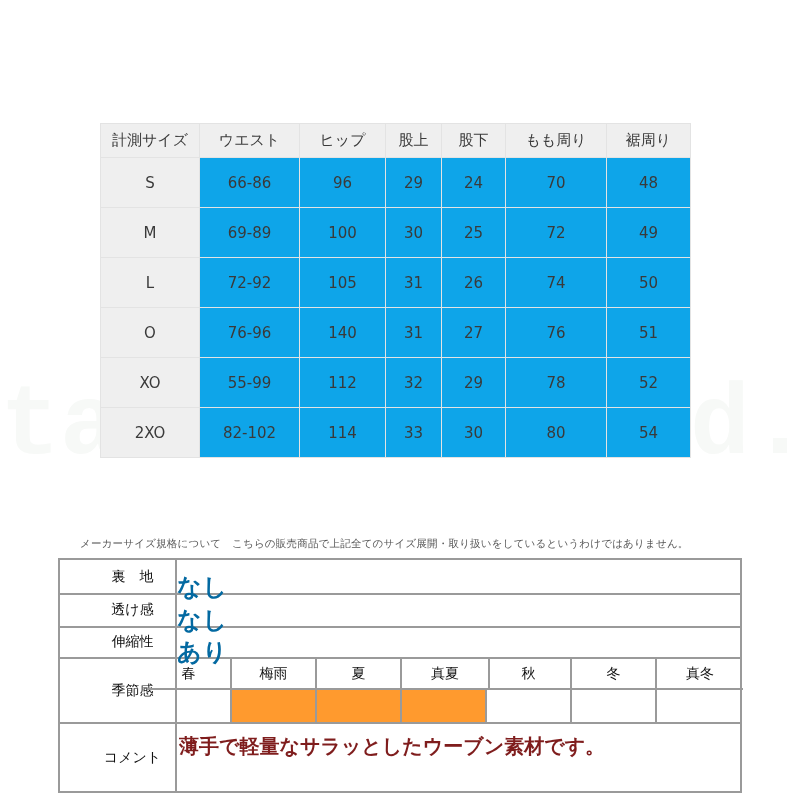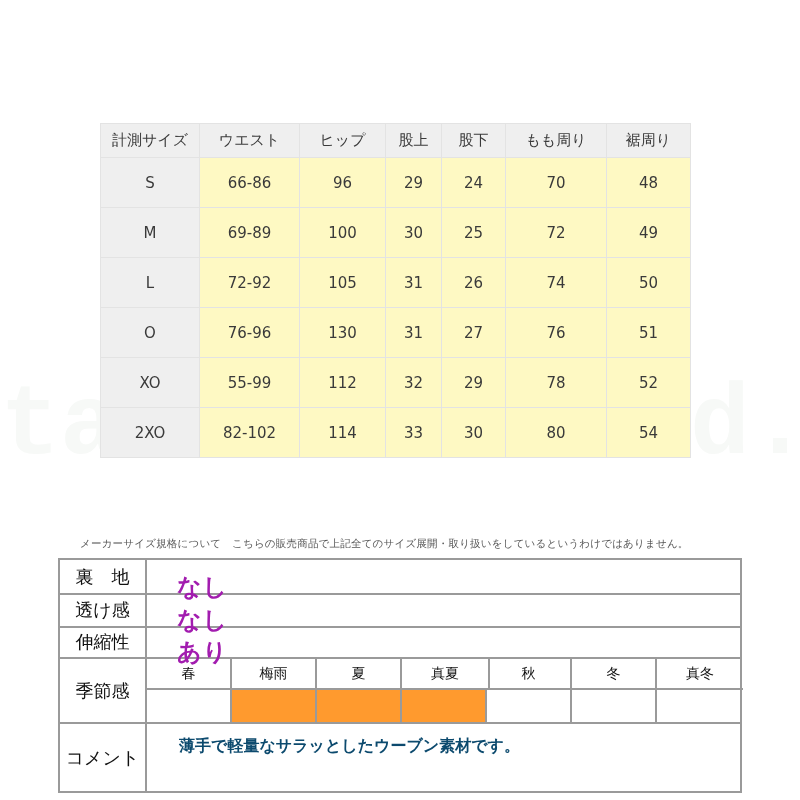--- a/index.html
+++ b/index.html
@@ -11,56 +11,56 @@
   .size-table {
     position: absolute; left: 100px; top: 123px;
     border-collapse: collapse; table-layout: fixed;
     font-size: 15px; color: #3a3a3a;
   }
   .size-table th, .size-table td {
     border: 1px solid #e3e3e3; text-align: center; padding: 0;
     font-weight: normal;
   }
   .size-table thead th { background: #efefef; height: 33px; font-size: 15px; }
-  .size-table tbody td { height: 49px; background: #fef9c3; }
+  .size-table tbody td { height: 49px; background: #0ea5e9; }
   .size-table tbody td.size-label { background: #efefef; }
 
   
   .note {
     position: absolute; left: 80px; top: 537px; font-size: 10.5px; color: #555;
     white-space: nowrap; letter-spacing: 0.2px;
   }
 
   
   .spec {
     position: absolute; left: 58px; top: 558px; width: 684px; height: 235px;
     border: 2px solid #9a9a9a; box-sizing: border-box; background: #fff;
   }
   .spec-row { position: absolute; left: 0; right: 0; border-bottom: 2px solid #9a9a9a; }
   .spec-row.last { border-bottom: none; }
   .spec-label {
     position: absolute; left: 0; top: 0; bottom: 0; width: 85px;
     border-right: 2px solid #9a9a9a; display: flex; align-items: center; justify-content: center;
-    font-size: 18px; color: #111;
+    font-size: 14px; color: #111; padding-left: 30px;
   }
   .spec-value {
     position: absolute; left: 117px; top: 0; bottom: 0; display: flex; align-items: center;
-    font-size: 24px; font-weight: bold; color: #a21caf; letter-spacing: 1px; margin-top: 21px;
+    font-size: 24px; font-weight: bold; color: #0369a1; letter-spacing: 1px; margin-top: 21px;
   }
   .season-grid { position: absolute; left: 87px; right: 0; top: 0; bottom: 0; }
   .season-cell {
     position: absolute; border-right: 2px solid #9a9a9a; box-sizing: border-box;
     display: flex; align-items: center; justify-content: center; font-size: 14px; color: #111;
   }
   .season-cell.head { top: 0; height: 31px; border-bottom: 2px solid #9a9a9a; }
   .season-cell.mark { top: 31px; height: 32px; }
   .season-cell.lastcol { border-right: none; }
   .comment-text {
-    position: absolute; left: 119px; top: 12px; font-size: 16px; font-weight: bold;
-    color: #0c4a6e; line-height: 20px; white-space: nowrap;
+    position: absolute; left: 119px; top: 12px; font-size: 20px; font-weight: bold;
+    color: #7f1d1d; line-height: 20px; white-space: nowrap;
   }
   .watermark {
     position: absolute; top: 370px; font-size: 100px; font-weight: bold; color: #f7f9f7;
     font-family: Liberation Mono, monospace;
   }
 </style>
 </head>
 <body>
 
 <div class="watermark" style="left:0px;">ta</div>
@@ -111,21 +111,21 @@
         <td>72-92</td>
         <td>105</td>
         <td>31</td>
         <td>26</td>
         <td>74</td>
         <td>50</td>
       </tr>
       <tr>
         <td class="size-label">O</td>
         <td>76-96</td>
-        <td>130</td>
+        <td>140</td>
         <td>31</td>
         <td>27</td>
         <td>76</td>
         <td>51</td>
       </tr>
       <tr>
         <td class="size-label">XO</td>
         <td>55-99</td>
         <td>112</td>
         <td>32</td>

